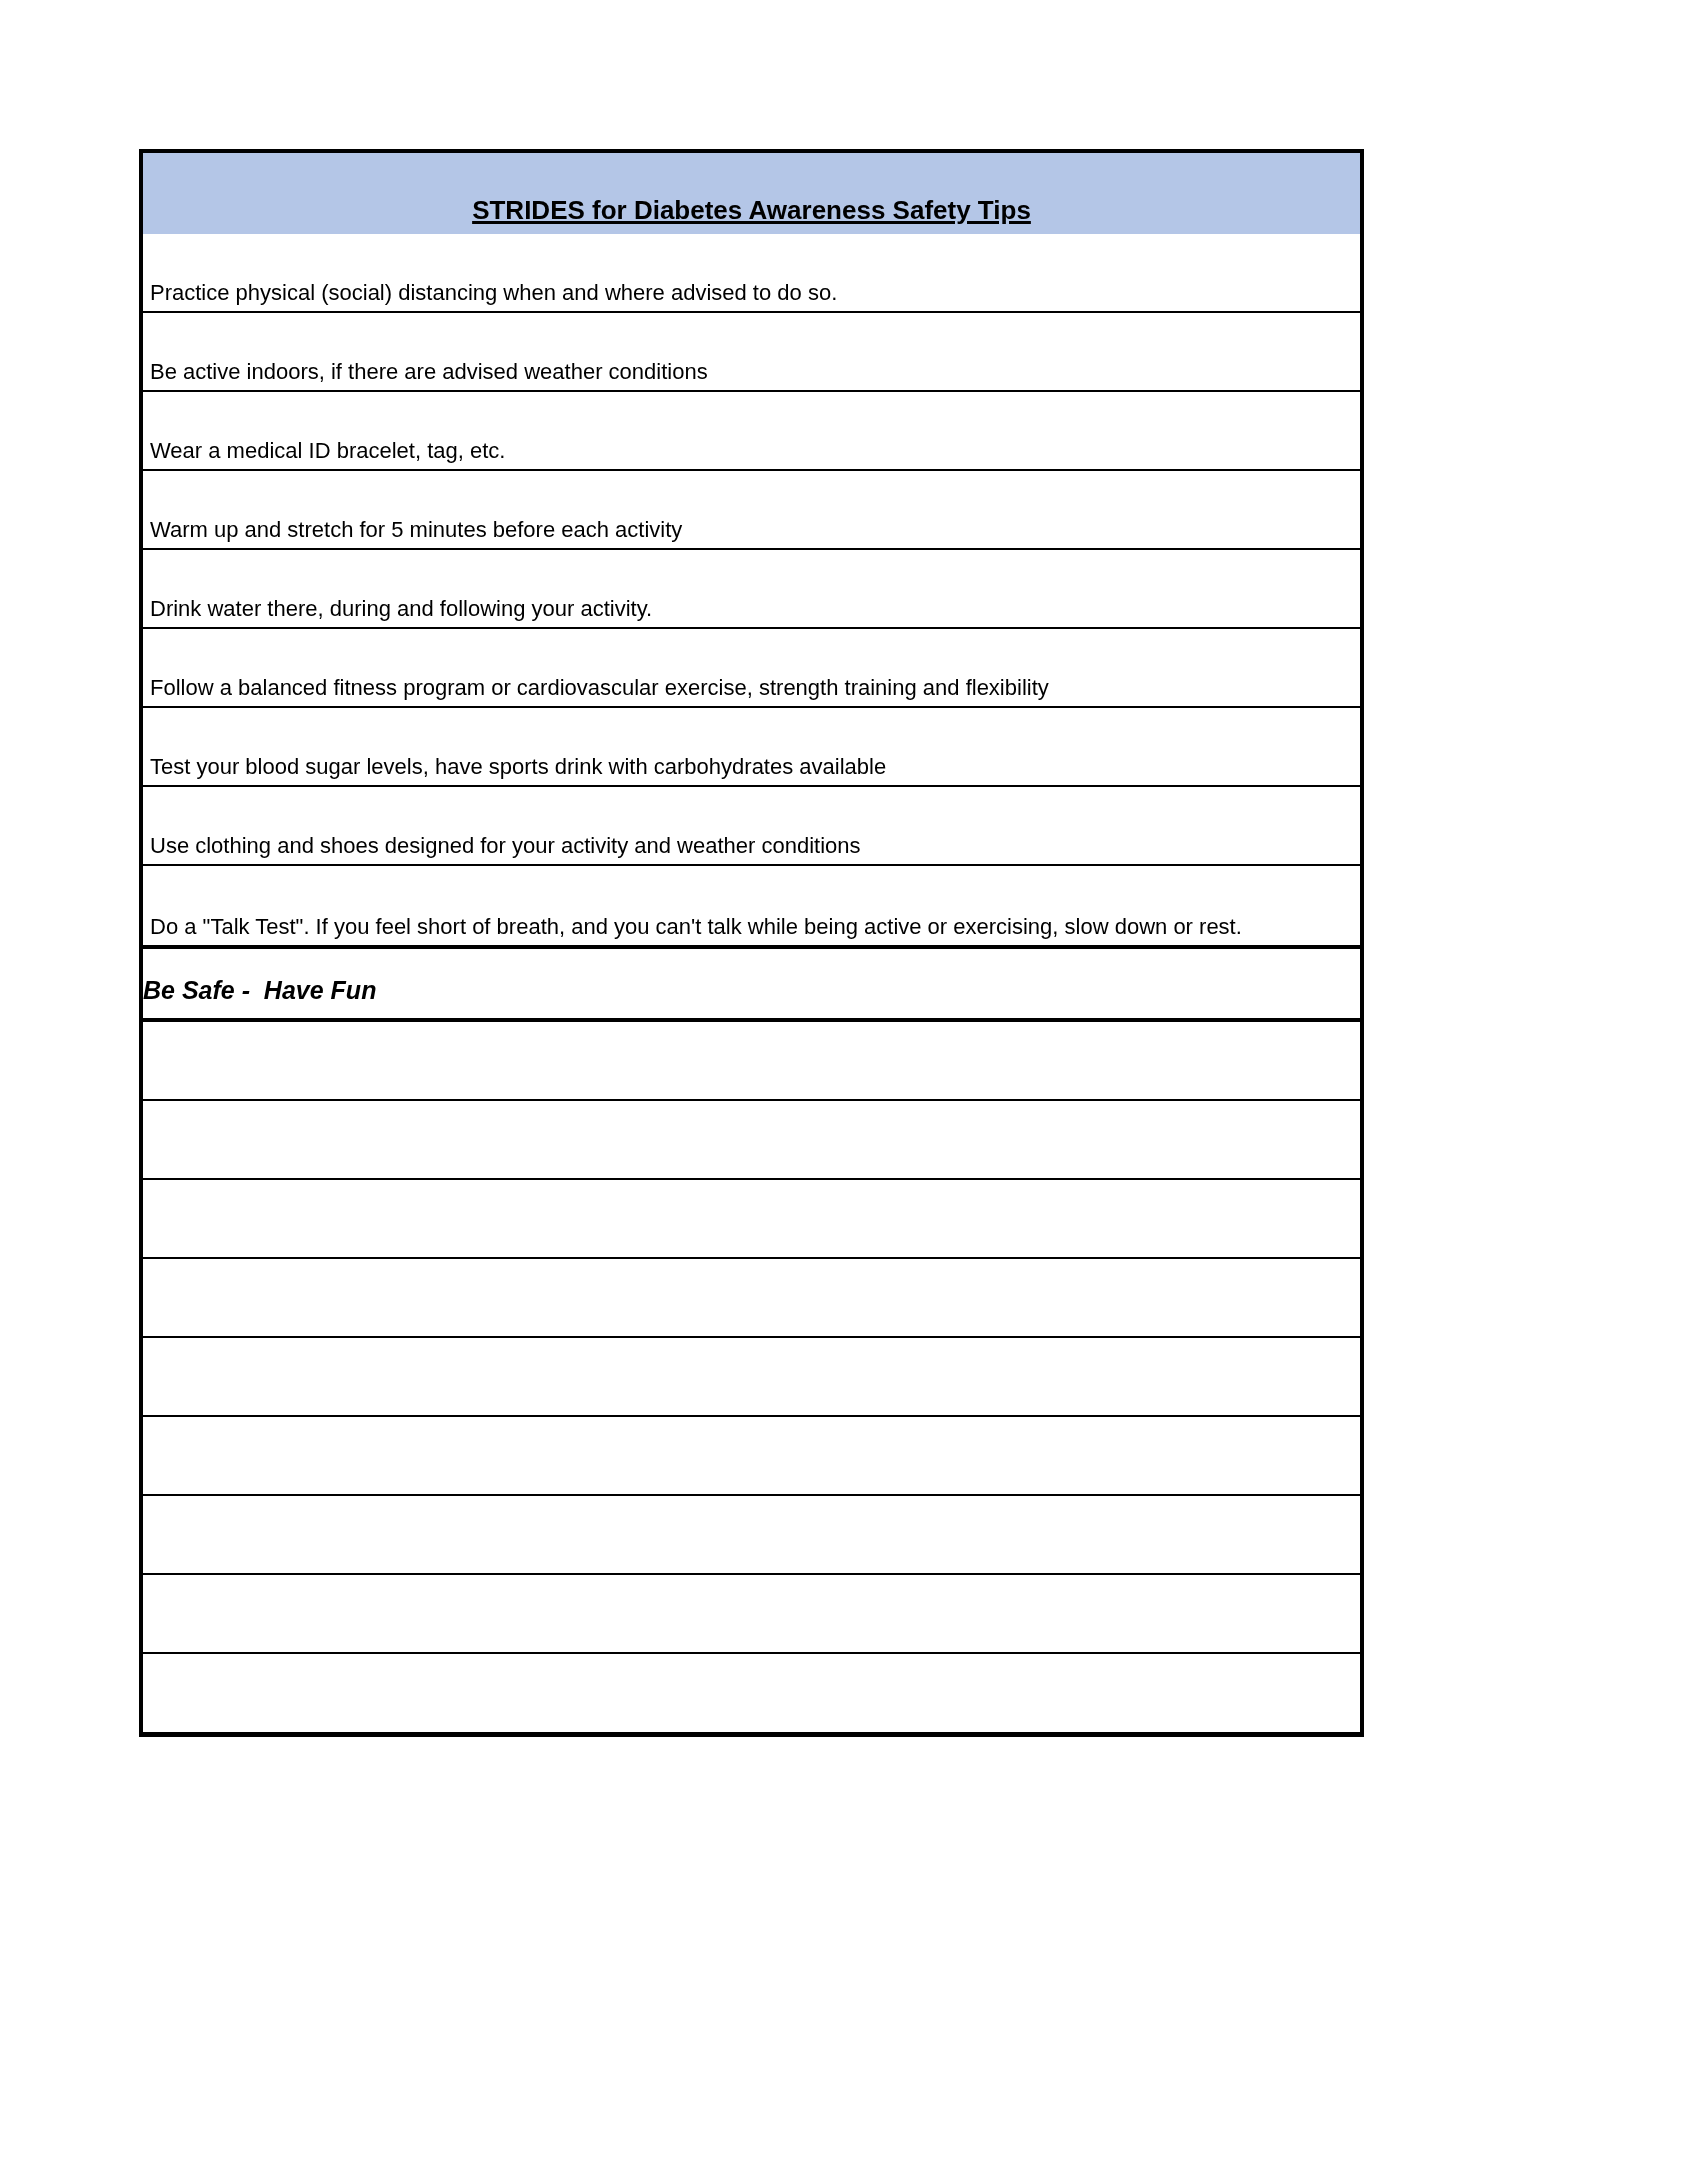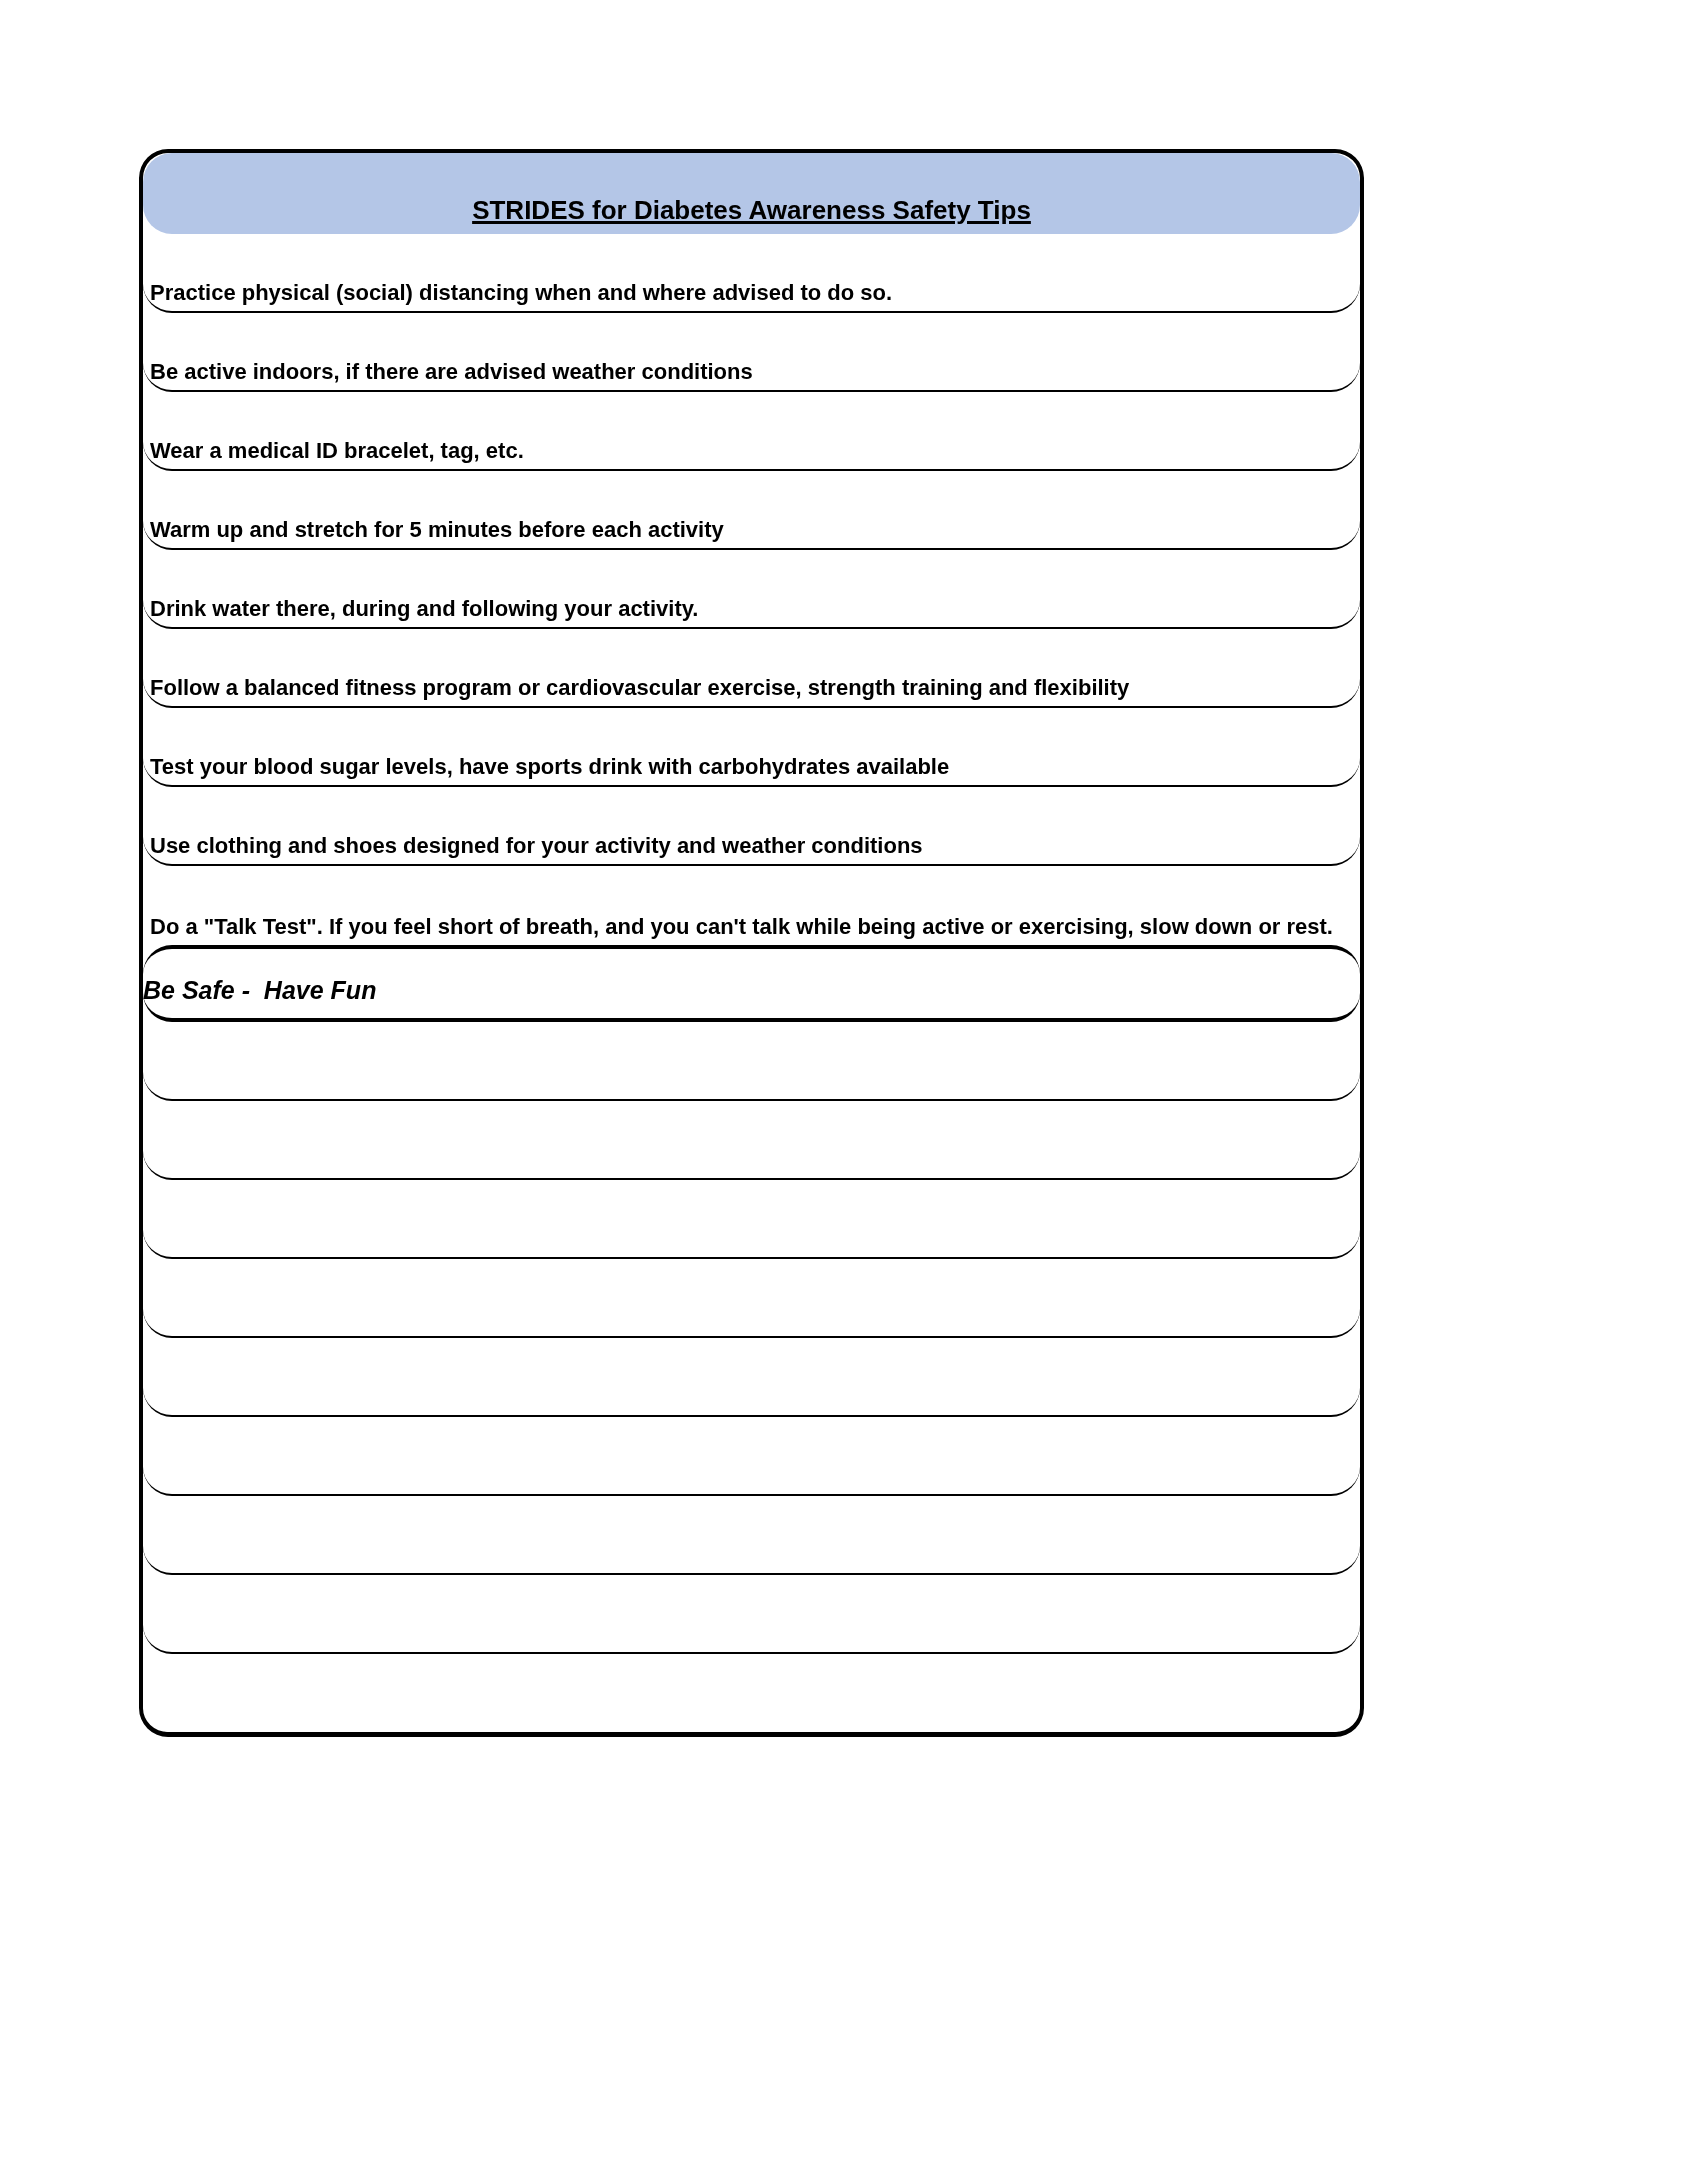--- a/index.html
+++ b/index.html
@@ -1,21 +1,21 @@
 <!DOCTYPE html>
 <html style="--header-bg: #b4c6e7; --border-color: #000000; --page-bg: #ffffff; --text-color: #000000;"><head>
 <meta charset="utf-8">
 <style>
   :root {
     --border-color: #000000;
     --header-bg: #b4c6e7;
     --page-bg: #ffffff;
     --text-color: #000000;
   }
-  * { margin: 0; padding: 0; box-sizing: border-box; border-radius: 29px; }
+  * { margin: 0; padding: 0; box-sizing: border-box; }
   html, body {
     width: 1683px;
     height: 2178px;
     background: var(--page-bg);
     font-family: "Liberation Sans", sans-serif;
     color: var(--text-color);
   }
   .page {
     position: relative;
     width: 1683px;
@@ -49,21 +49,20 @@
   }
   .tip-row {
     height: 79px;
     border-bottom: 2px solid var(--border-color);
     display: flex;
     align-items: flex-end;
     padding: 0 14px 3px 7px;
     font-size: 22px;
     line-height: 30px;
     overflow: hidden;
-    font-weight: bold;
   }
   .tips-container .tip-row:last-child {
     border-bottom: none;
   }
   .besafe-row {
     height: 77px;
     border-top: 4px solid var(--border-color);
     border-bottom: 4px solid var(--border-color);
     display: flex;
     align-items: flex-end;

